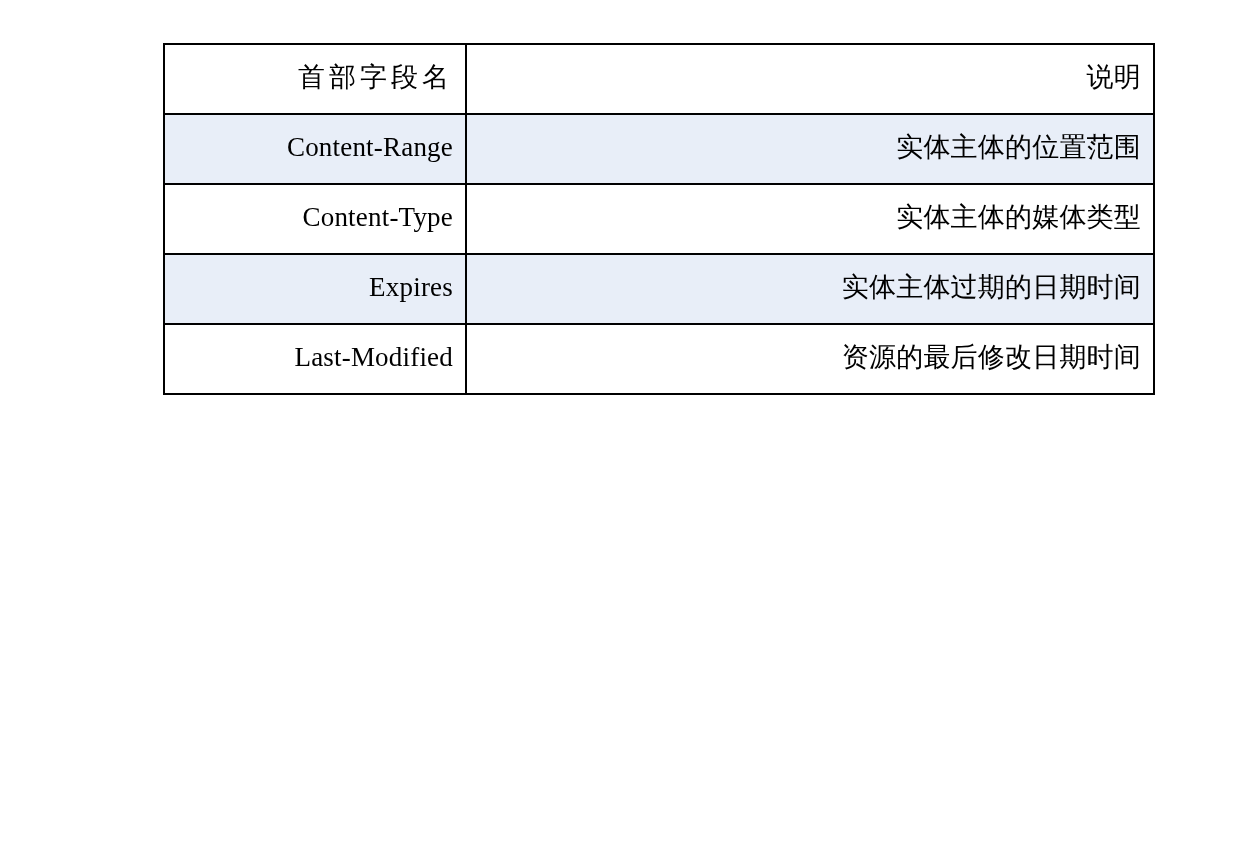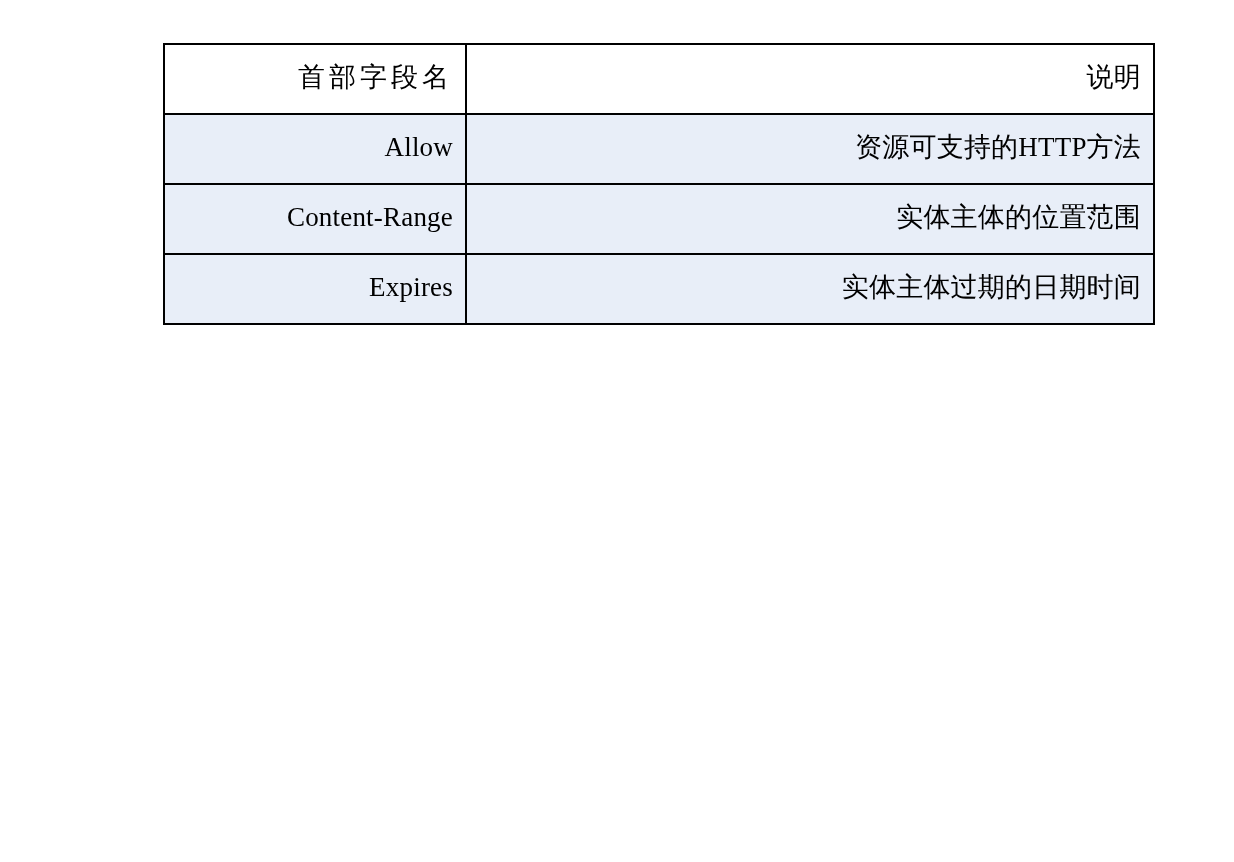--- a/index.html
+++ b/index.html
@@ -73,27 +73,31 @@
       <colgroup>
         <col class="col-field">
         <col class="col-desc">
       </colgroup>
       <tbody>
         <tr class="row-plain row-head">
           <td class="cell-field">首部字段名</td>
           <td class="cell-desc">说明</td>
         </tr>
         <tr class="row-shaded">
-          <td class="cell-field">Allow</td>
-          <td class="cell-desc">资源可支持的HTTP方法</td>
-        </tr>
-        <tr class="row-shaded">
           <td class="cell-field">Content-Range</td>
           <td class="cell-desc">实体主体的位置范围</td>
+        </tr>
+        <tr class="row-plain">
+          <td class="cell-field">Content-Type</td>
+          <td class="cell-desc">实体主体的媒体类型</td>
         </tr>
         <tr class="row-shaded">
           <td class="cell-field">Expires</td>
           <td class="cell-desc">实体主体过期的日期时间</td>
+        </tr>
+        <tr class="row-plain">
+          <td class="cell-field">Last-Modified</td>
+          <td class="cell-desc">资源的最后修改日期时间</td>
         </tr>
       </tbody>
     </table>
   </div>
 </div>
 
 </body></html>

